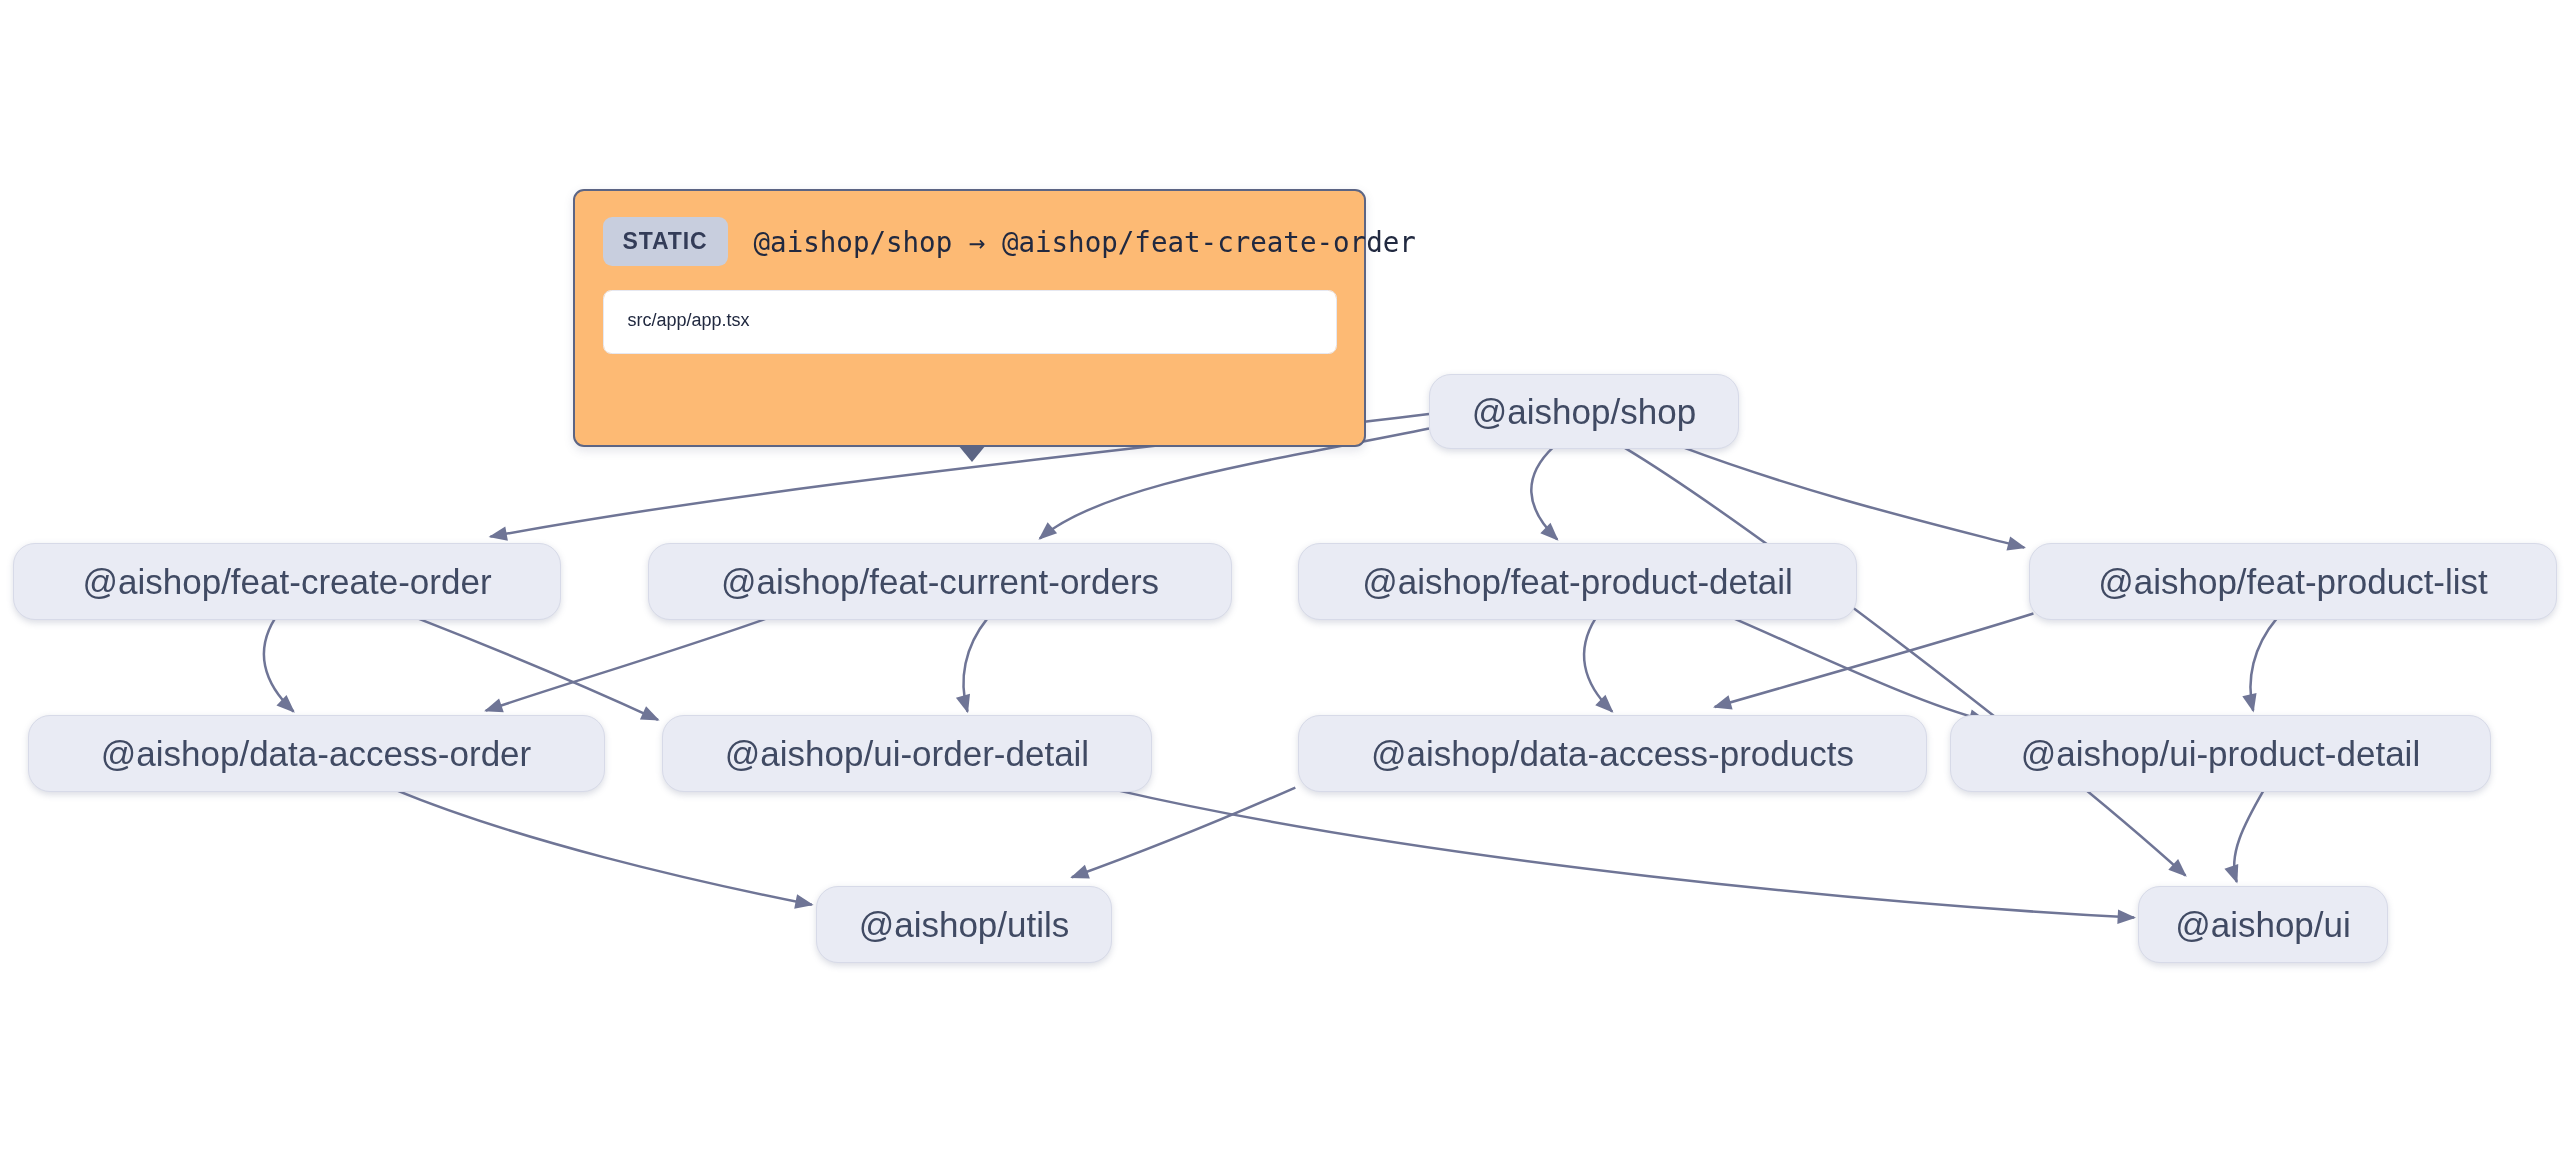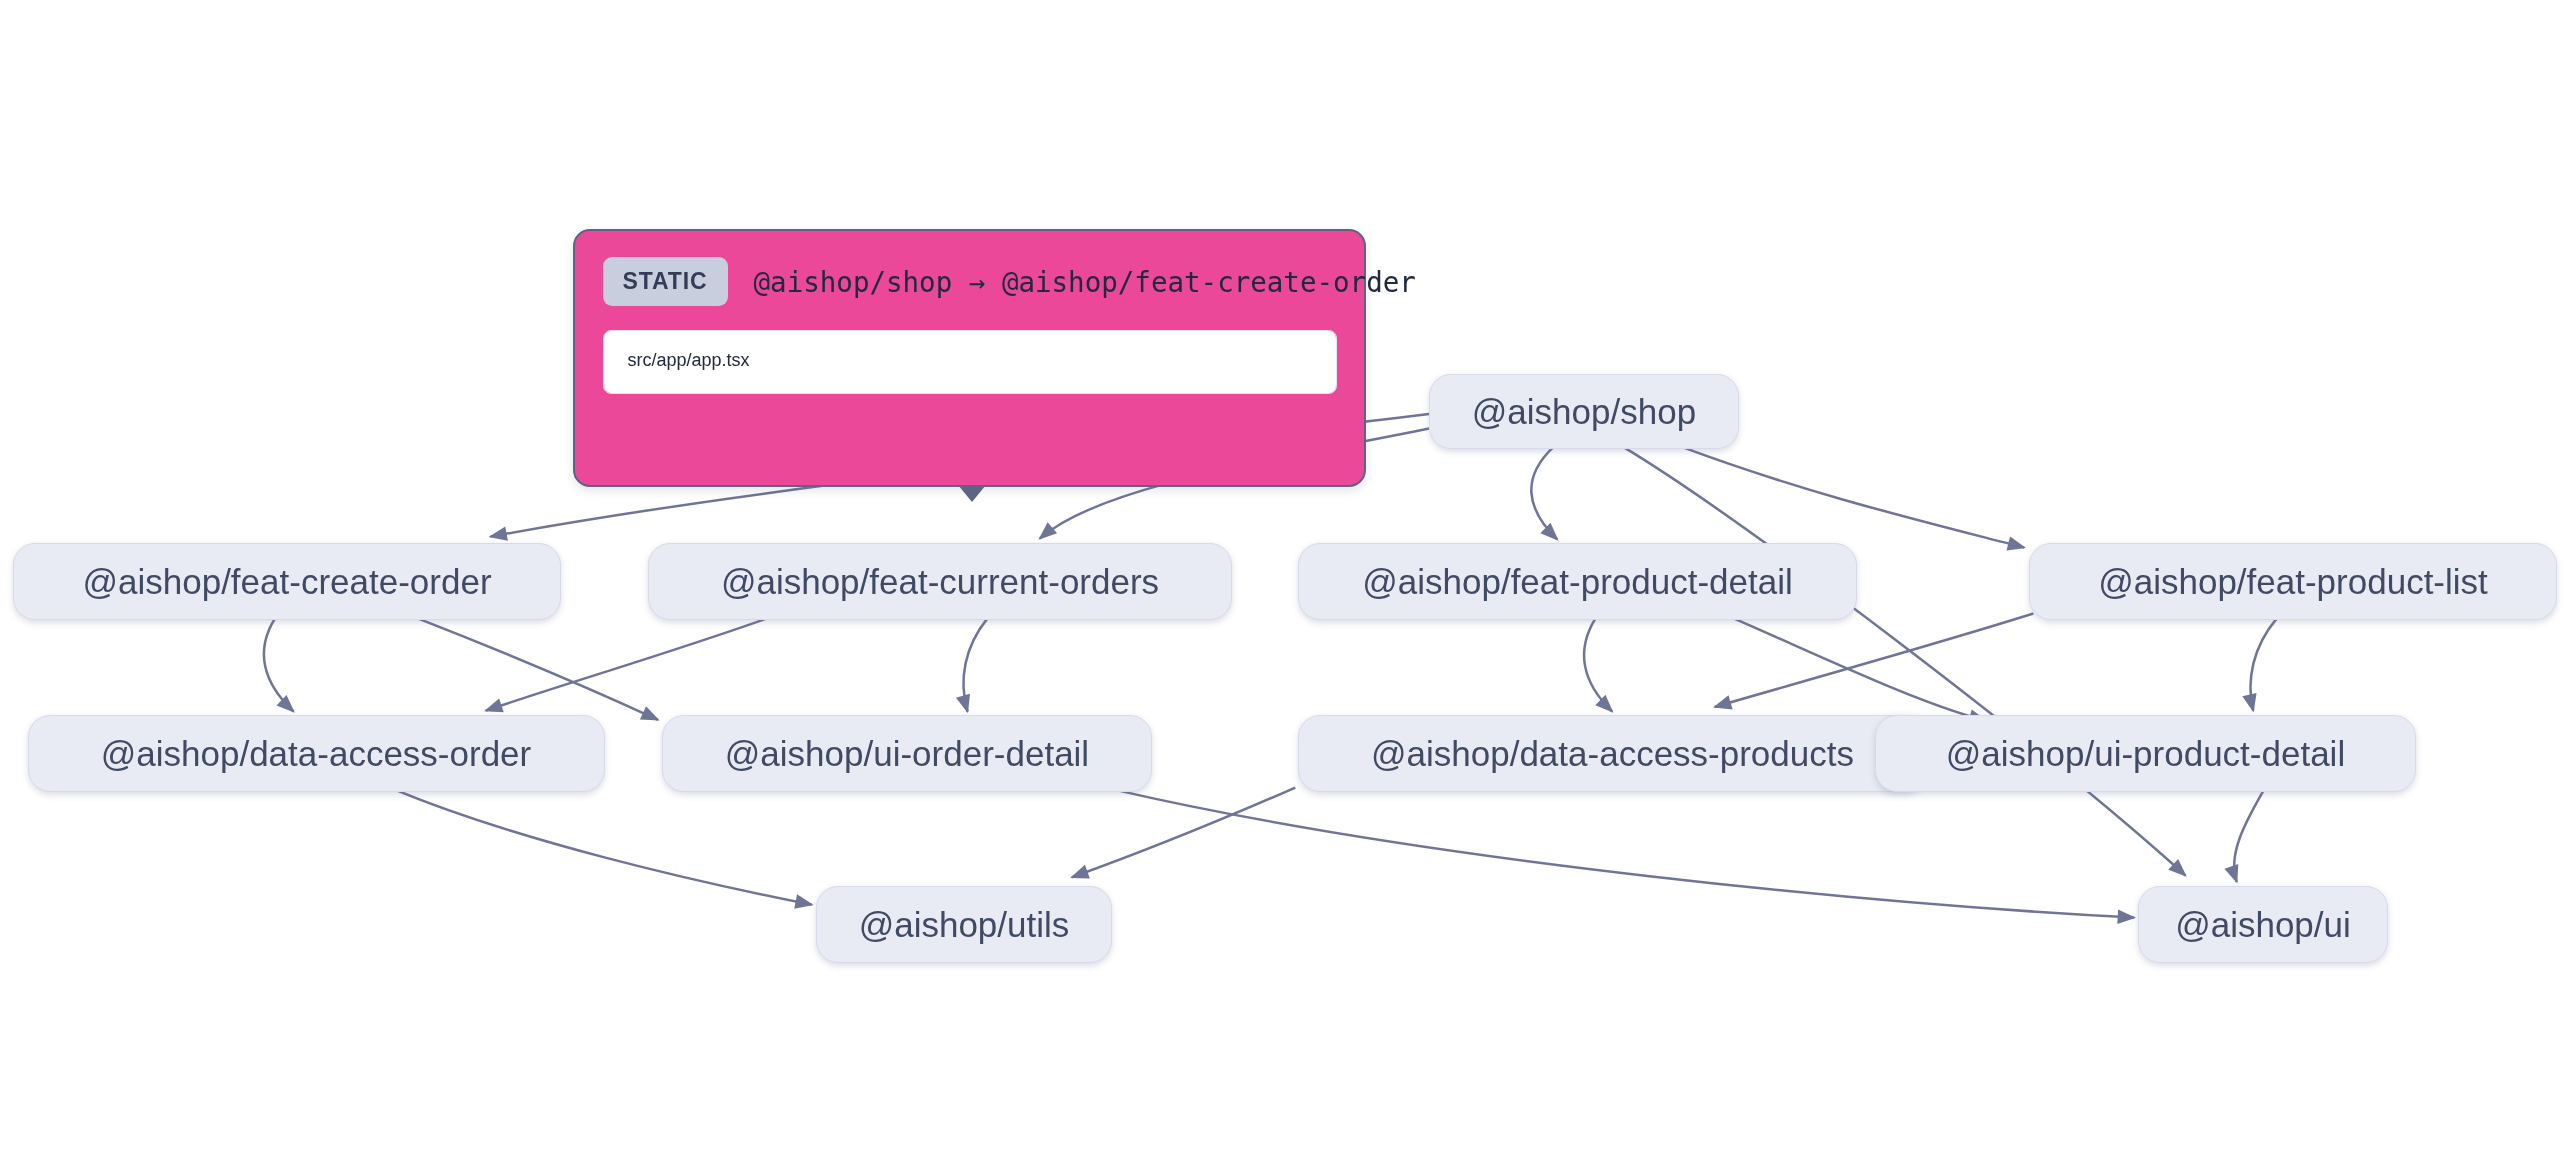--- a/index.html
+++ b/index.html
@@ -33,27 +33,26 @@
     border-radius: 22px;
     box-shadow: 0 2.7px 6.4px rgba(96,104,138,0.22);
     color: var(--node-text, #404a63);
     font-size: 35px;
     white-space: nowrap;
     cursor: pointer;
   }
   .tooltip {
     position: absolute;
     z-index: 3;
-    background: #ec4899;
+    background: #fdba74;
     border: 2.7px solid var(--tooltip-border, #5c6584);
-    border-radius: 17px;
+    border-radius: 11px;
     box-shadow: 0 3.7px 9.2px rgba(80,90,120,0.15);
     box-sizing: border-box;
     padding: 26px 27.5px;
-    margin-top: 40px;
   }
   .tooltip-header {
     display: flex;
     align-items: center;
     gap: 26px;
   }
   .badge {
     background: var(--badge-bg, #c8cede);
     color: var(--badge-text, #333c58);
     border-radius: 9.2px;
@@ -132,21 +131,21 @@
 
   <div id="node-layer">
       <div class="node" style="left: 1429px; top: 374px; width: 308px; height: 73px;">@aishop/shop</div>
       <div class="node" style="left: 13px; top: 543px; width: 546px; height: 75px;">@aishop/feat-create-order</div>
       <div class="node" style="left: 648px; top: 543px; width: 582px; height: 75px;">@aishop/feat-current-orders</div>
       <div class="node" style="left: 1298px; top: 543px; width: 557px; height: 75px;">@aishop/feat-product-detail</div>
       <div class="node" style="left: 2029px; top: 543px; width: 526px; height: 75px;">@aishop/feat-product-list</div>
       <div class="node" style="left: 27.5px; top: 715px; width: 575px; height: 75px;">@aishop/data-access-order</div>
       <div class="node" style="left: 662px; top: 715px; width: 488px; height: 75px;">@aishop/ui-order-detail</div>
       <div class="node" style="left: 1298px; top: 715px; width: 627px; height: 75px;">@aishop/data-access-products</div>
-      <div class="node" style="left: 1875px; top: 715px; width: 539px; height: 75px;">@aishop/ui-product-detail</div>
+      <div class="node" style="left: 1950px; top: 715px; width: 539px; height: 75px;">@aishop/ui-product-detail</div>
       <div class="node" style="left: 816px; top: 886px; width: 294px; height: 75px;">@aishop/utils</div>
       <div class="node" style="left: 2138px; top: 886px; width: 248px; height: 75px;">@aishop/ui</div>
     </div>
 
   <div class="tooltip" id="tooltip" style="left: 573px; top: 189px; width: 793px; min-height: 258px;">
     <div class="tooltip-header">
       <span class="badge">STATIC</span>
       <span class="tooltip-title">@aishop/shop → @aishop/feat-create-order</span>
     </div>
     <div class="files-box">

